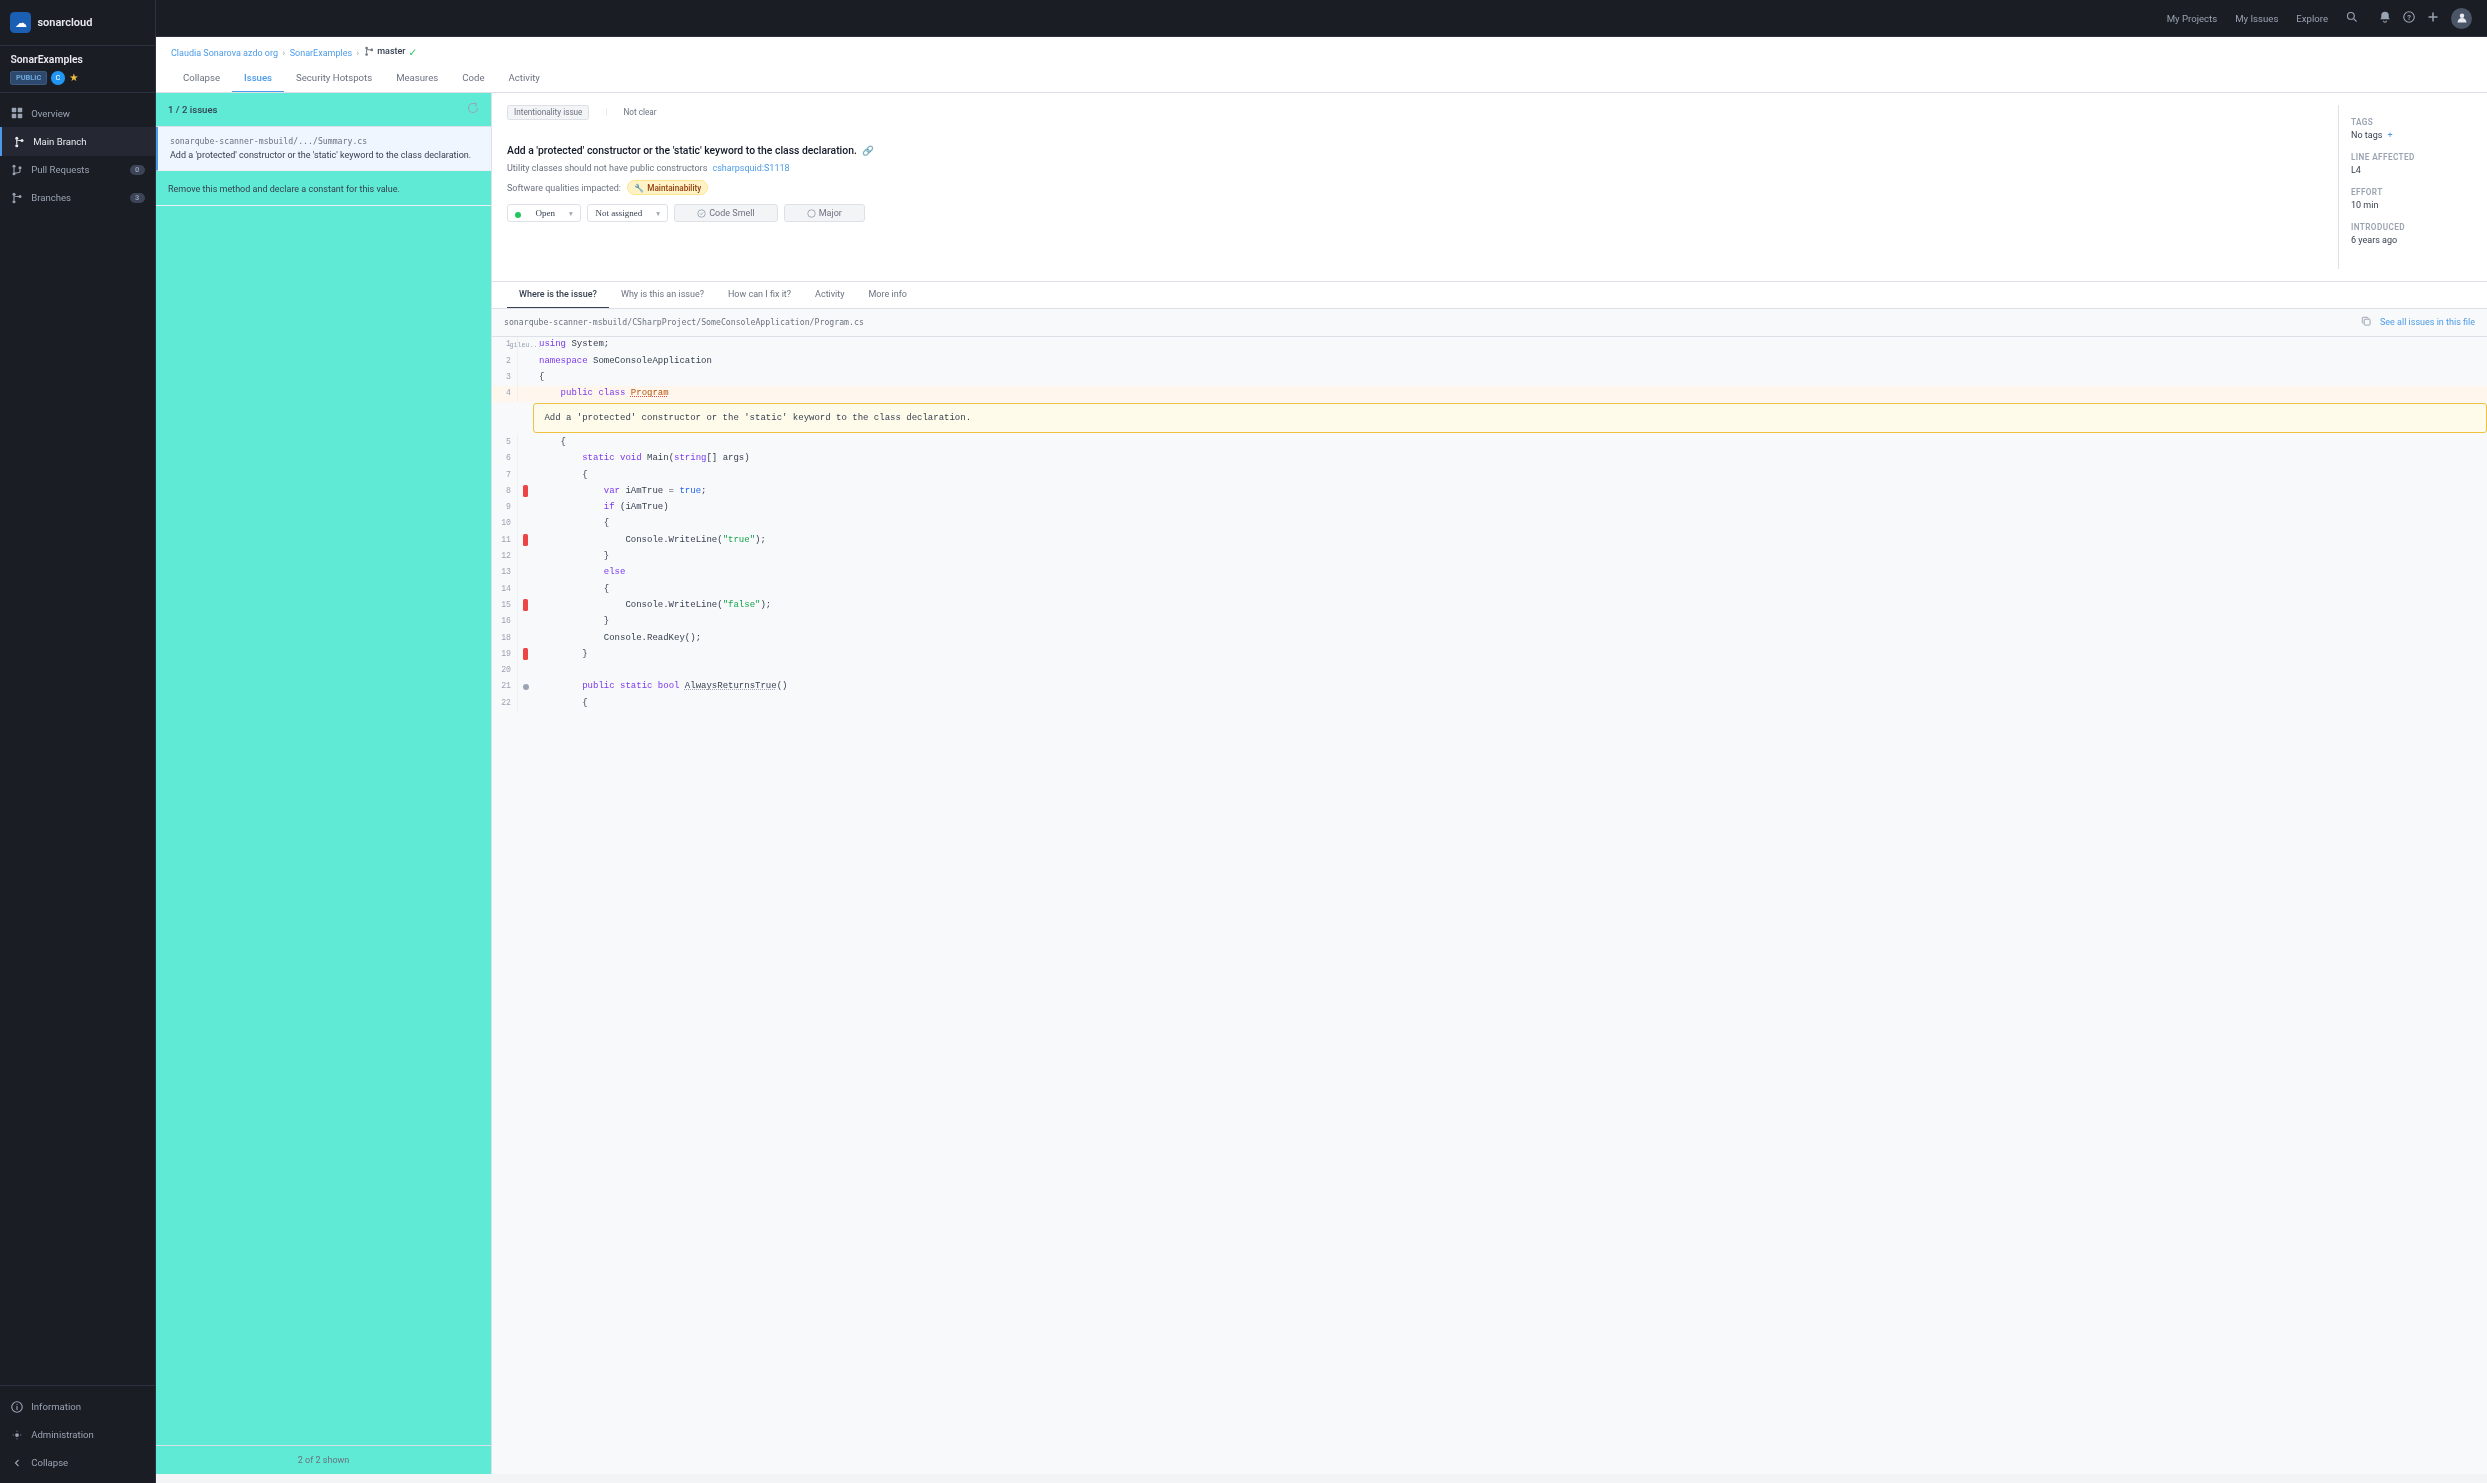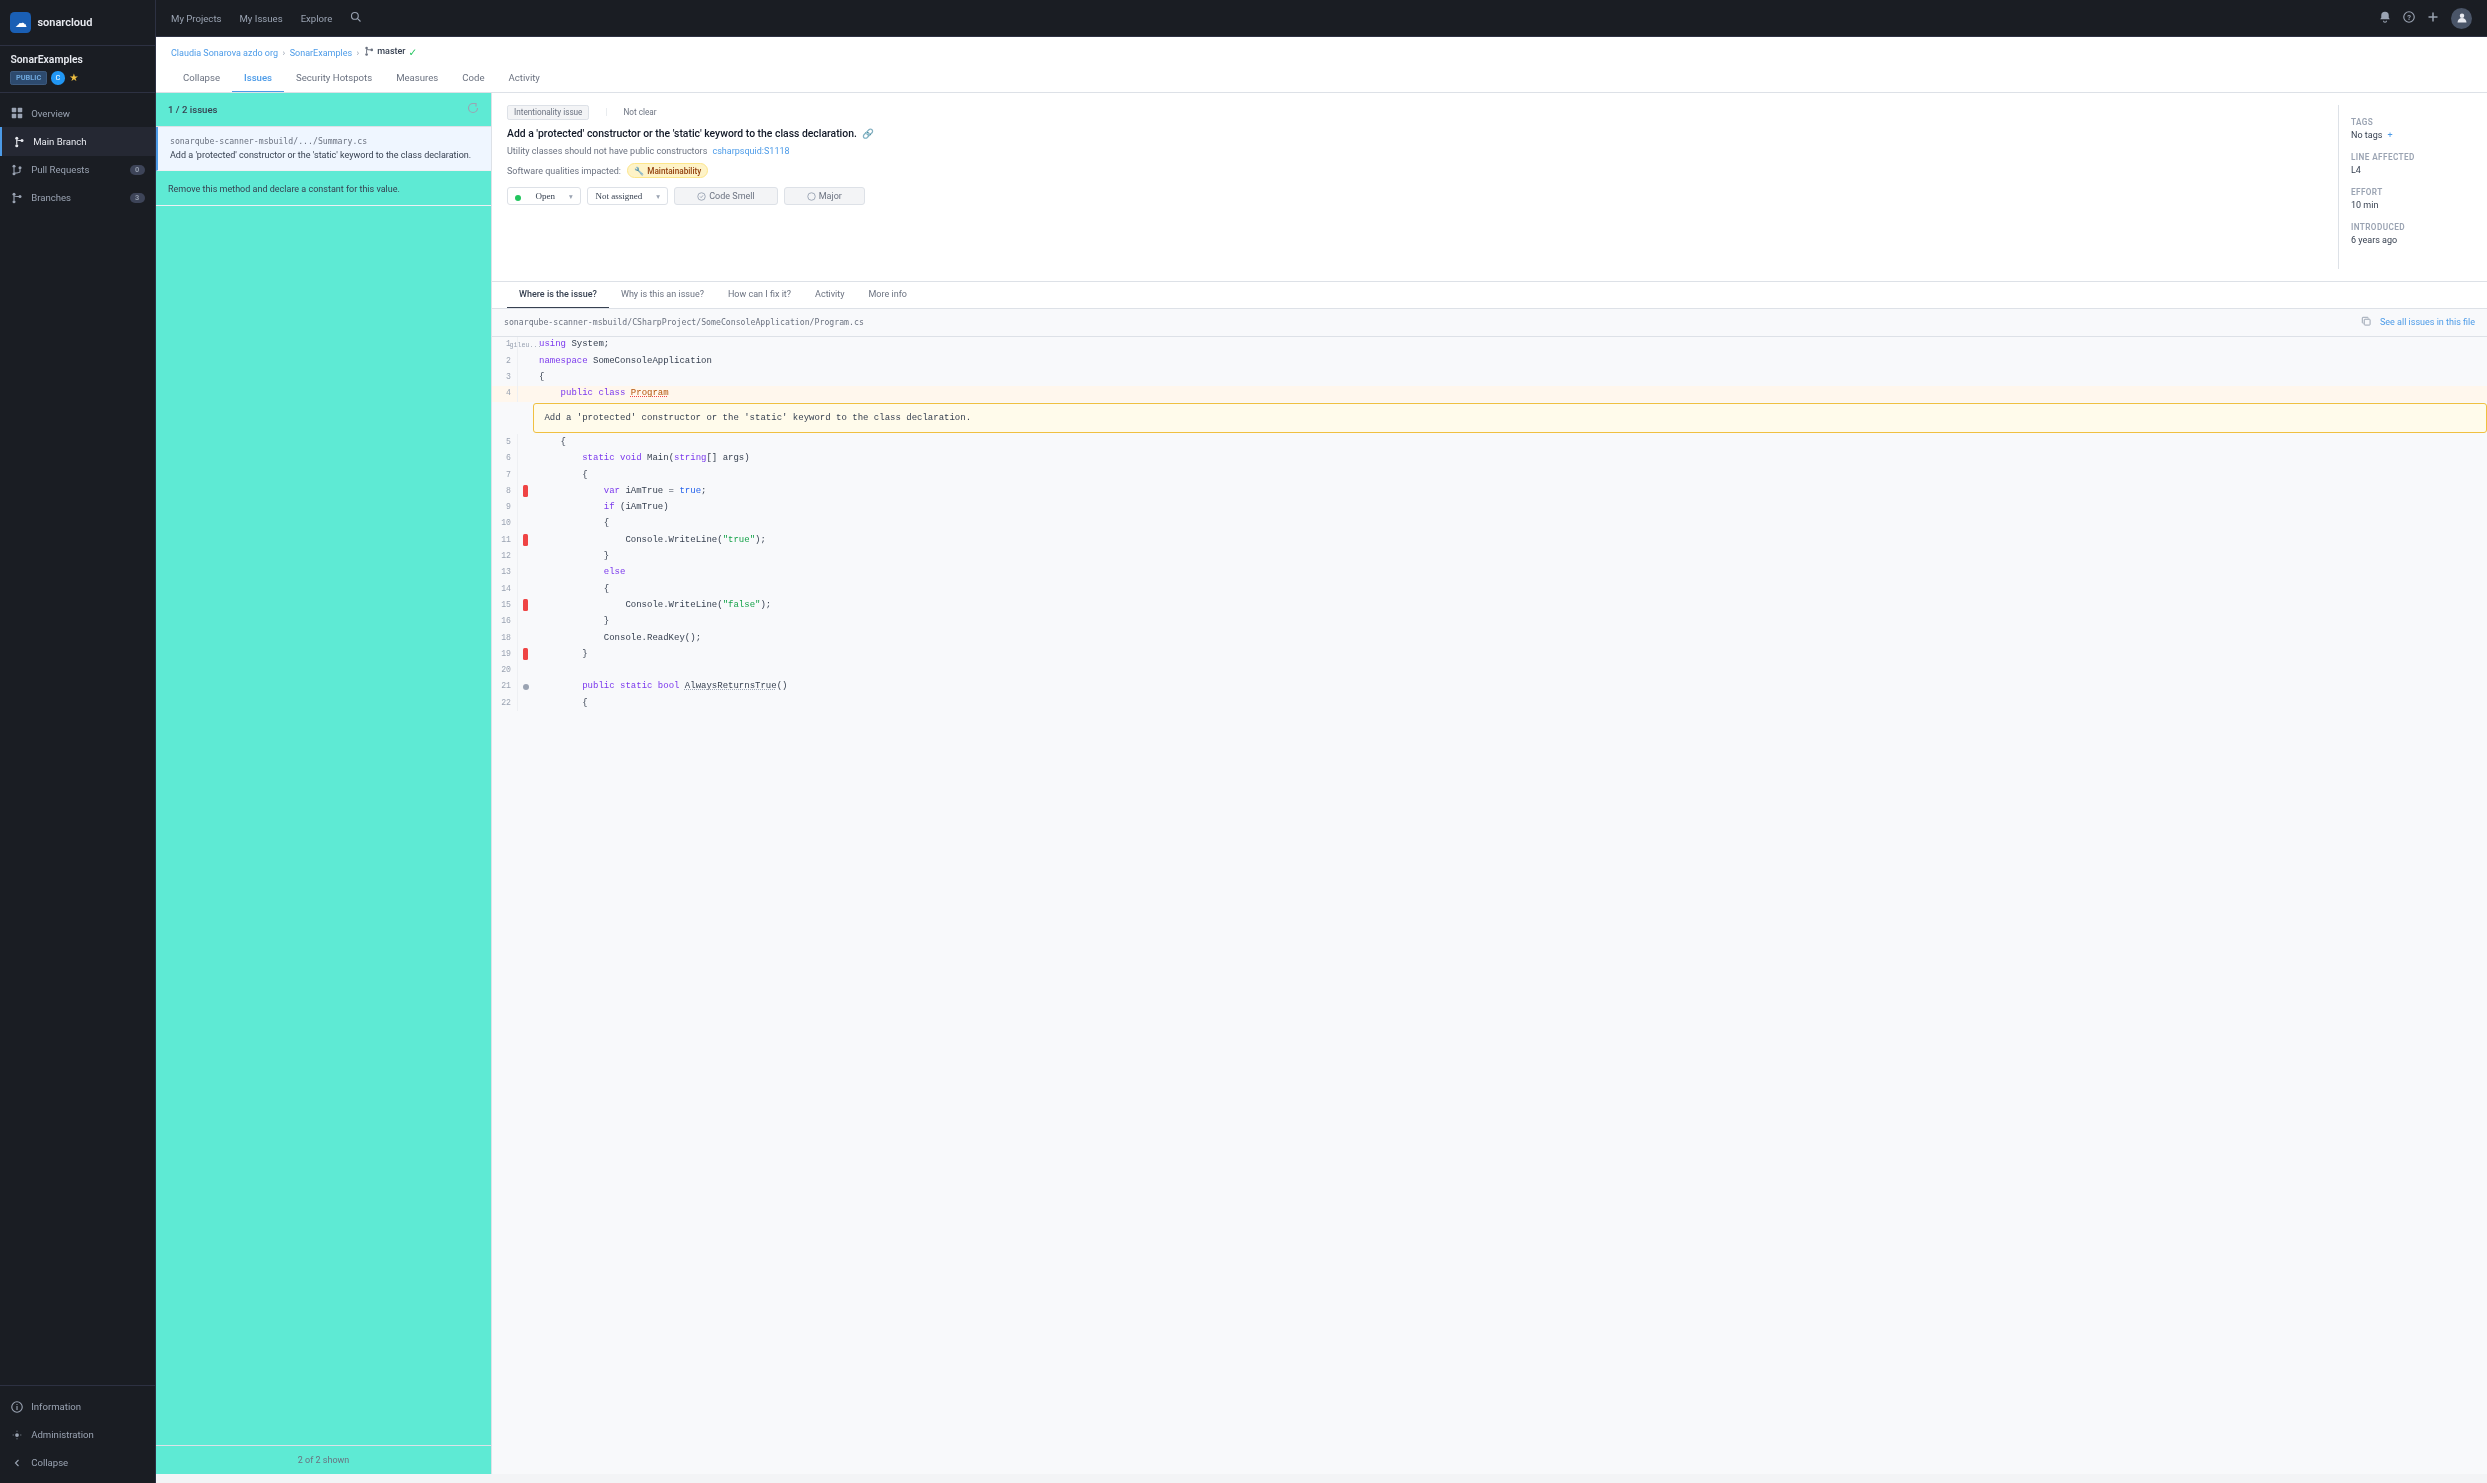--- a/index.html
+++ b/index.html
@@ -23,21 +23,21 @@
     .nav-icon { width: 13.4px; height: 13.4px; display: flex; align-items: center; justify-content: center; flex-shrink: 0; }
     .nav-label { font-size: 9.6px; flex: 1; }
     .nav-badge { background: #3d4458; color: #9aa3b2; font-size: 7.4px; font-weight: 600; padding: 0.7px 4.5px; border-radius: 7.4px; min-width: 15px; text-align: center; }
     .sidebar-bottom { padding: 6px 0; border-top: 0.7px solid #2d3142; }
     .sidebar-bottom .nav-item { font-size: 9px; }
 
     
     .main { flex: 1; display: flex; flex-direction: column; overflow: hidden; background: #f3f4f6; }
 
     
-    .top-header { background: #1a1d23; display: flex; align-items: center; justify-content: space-between; padding: 0 15px; height: 37px; border-bottom: 0.7px solid #2d3142; flex-shrink: 0; gap: 21px; }
+    .top-header { background: #1a1d23; display: flex; align-items: center; justify-content: flex-end; padding: 0 15px; height: 37px; border-bottom: 0.7px solid #2d3142; flex-shrink: 0; gap: 21px; }
     .top-nav { display: flex; align-items: center; gap: 18px; }
     .top-nav-item { color: #9aa3b2; font-size: 9.6px; cursor: pointer; padding: 4.5px 0; }
     .top-search-icon { color: #9aa3b2; cursor: pointer; font-size: 12px; }
     .top-actions { display: flex; align-items: center; gap: 12px; }
     .top-action-icon { color: #9aa3b2; cursor: pointer; font-size: 12px; }
     .user-avatar { width: 21px; height: 21px; background: #4a5568; border-radius: 50%; display: flex; align-items: center; justify-content: center; font-size: 8.2px; color: #e8eaf0; cursor: pointer; }
 
     
     .content-area { flex: 1; overflow-y: auto; background: #f3f4f6; }
 
@@ -63,21 +63,21 @@
     .issues-list { flex: 1; overflow-y: auto; }
     .issue-item { padding: 9px 12px; border-bottom: 0.7px solid #eef0f3; cursor: pointer; }
     .issue-item.active { background: #eff6ff; border-left: 2.2px solid #4c9be8; }
     .issue-file { font-size: 8.2px; color: #6b7280; margin-bottom: 3px; font-family: monospace; }
     .issue-title { font-size: 9px; color: #374151; line-height: 1.4; }
     .issues-footer { padding: 9px 12px; border-top: 0.7px solid #dde1e7; text-align: center; font-size: 9px; color: #6b7280; }
 
     
     .issue-detail { flex: 1; background: #f8f9fb; overflow-y: auto; display: flex; flex-direction: column; }
     .issue-detail-header { background: #fff; padding: 12px 15px; border-bottom: 0.7px solid #dde1e7; }
-    .issue-type-badge { display: inline-flex; align-items: center; gap: 13px; font-size: 8.2px; color: #6b7280; margin-bottom: 7px; }
+    .issue-type-badge { display: inline-flex; align-items: center; gap: 13px; font-size: 8.2px; color: #6b7280; margin-bottom: 24px; }
     .intentionality-badge { background: #f3f4f6; border: 0.7px solid #dde1e7; padding: 1.5px 6px; border-radius: 2.2px; font-size: 8.2px; }
     .issue-separator { color: #dde1e7; margin: 0 3px; }
     .not-clear-badge { color: #6b7280; font-size: 8.2px; }
     .issue-title-main { font-size: 10.4px; color: #111827; font-weight: 500; margin-bottom: 4.5px; line-height: 1.4; display: flex; align-items: flex-start; gap: 6px; }
     .issue-subtitle { font-size: 9px; color: #6b7280; margin-bottom: 7.4px; }
     .issue-subtitle a { color: #4c9be8; text-decoration: none; }
     .software-qualities { display: flex; align-items: center; gap: 6px; margin-bottom: 9px; font-size: 9px; color: #6b7280; }
     .quality-badge { background: #fef3c7; color: #92400e; padding: 1.5px 6px; border-radius: 9px; font-size: 8.2px; font-weight: 500; display: flex; align-items: center; gap: 3px; border: 0.7px solid #fde68a; }
     .issue-actions { display: flex; align-items: center; gap: 6px; flex-wrap: wrap; }
     .action-select { display: flex; align-items: flex-end; gap: 14px; padding: 3px 7.4px; border: 0.7px solid #dde1e7; border-radius: 3px; background: #fff; font-size: 9px; color: #374151; cursor: pointer; font-family: Liberation Serif, serif; }

